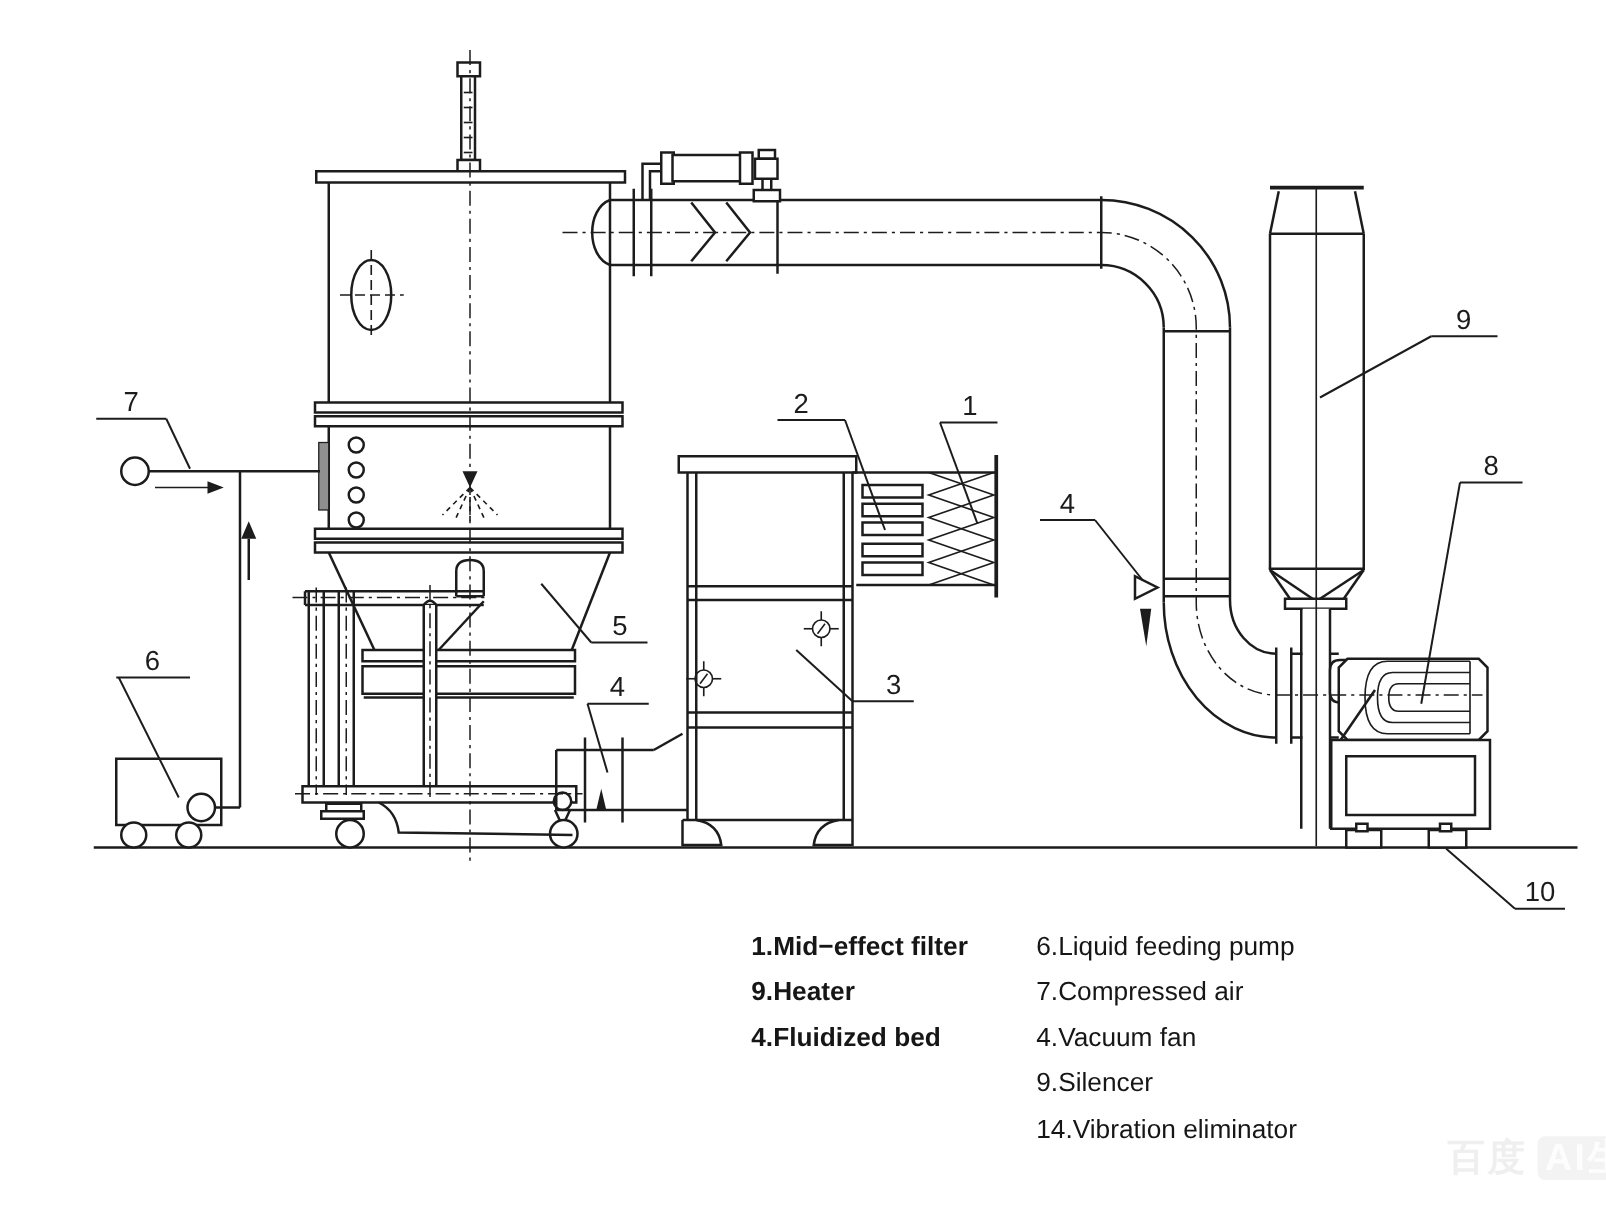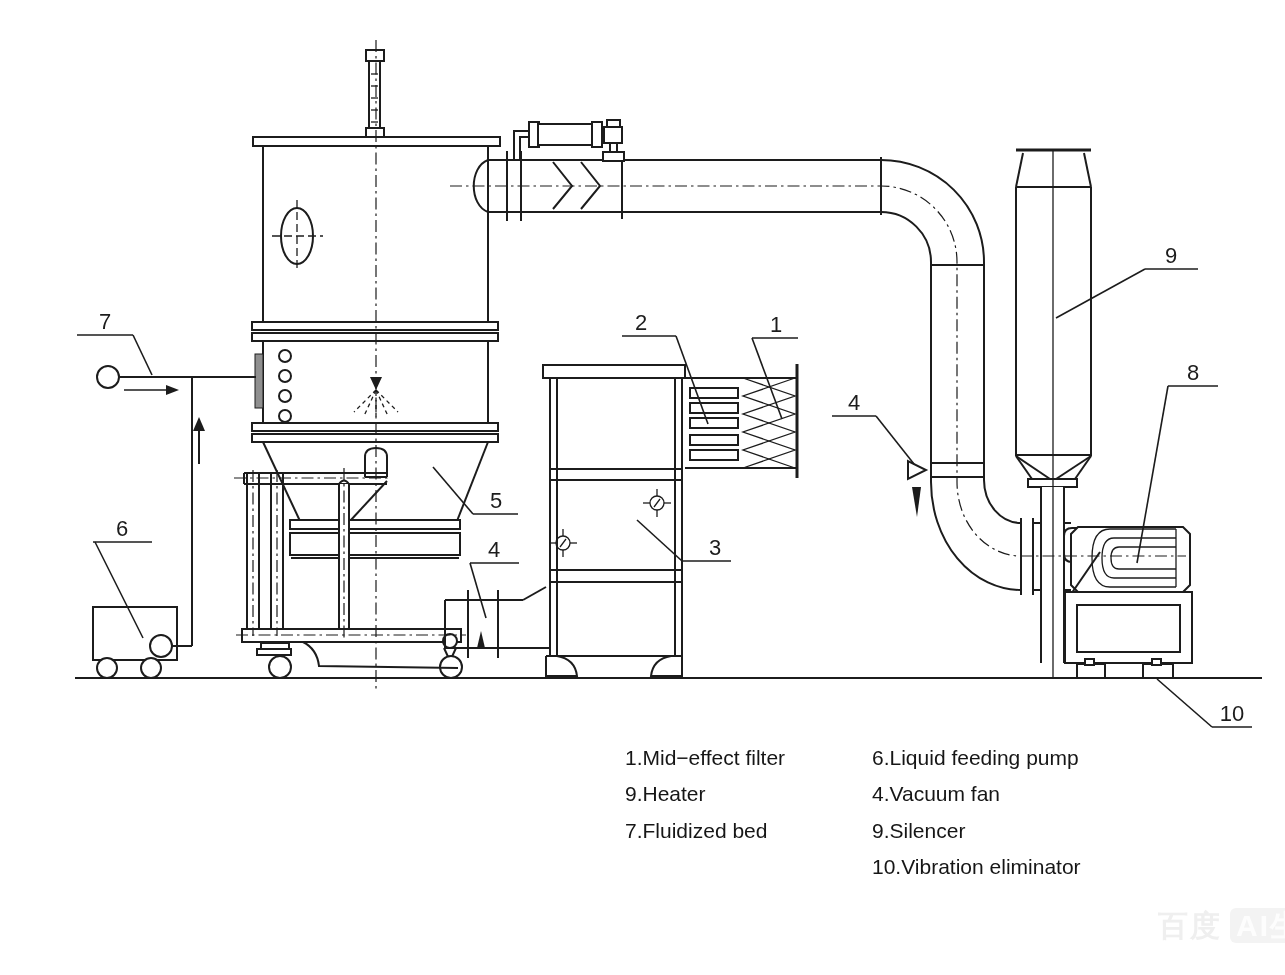--- a/index.html
+++ b/index.html
@@ -11,22 +11,22 @@
   .tn{stroke:#1c1c1c;stroke-width:1.3;fill:none;}
   .tk{stroke:#1c1c1c;stroke-width:3;fill:none;}
   .wf{fill:#ffffff;stroke:#1c1c1c;stroke-width:2;}
   .bk{fill:#1c1c1c;stroke:none;}
   .cl{stroke:#1c1c1c;stroke-width:1.2;fill:none;stroke-dasharray:12 4 2.5 4;}
   .dsh{stroke:#1c1c1c;stroke-width:1.3;fill:none;stroke-dasharray:4 3.5;}
   .ldr{stroke:#1c1c1c;stroke-width:1.6;fill:none;}
   text.callout{font-family:"Liberation Sans",sans-serif;font-size:22px;fill:#1c1c1c;text-anchor:middle;}
   #legend{position:absolute;left:0;top:0;width:100%;color:#161616;font-size:21px;}
   #legend .col{position:absolute;top:740px;line-height:36.4px;white-space:nowrap;}
-  #legend .c1{left:625px;}
-  #legend .c2{left:872px;}
+  #legend .c1{left:601px;font-weight:bold;}
+  #legend .c2{left:829px;}
   #watermark{position:absolute;left:1158px;top:906px;font-size:30px;font-weight:bold;
              color:#efefef;white-space:nowrap;letter-spacing:2px;}
   #watermark .badge{background:#f3f3f3;color:#fdfdfd;border-radius:6px;padding:1px 6px;margin-left:8px;}
 </style>
 </head>
 <body>
 
 <div id="stage">
 <svg width="1285" height="975" viewBox="0 0 1285 975">
 
@@ -321,26 +321,27 @@
       <line class="ldr" x1="1212" y1="727" x2="1252" y2="727"></line>
           <line class="ldr" x1="1212" y1="727" x2="1157" y2="679"></line>
     </g>
   </g>
 </svg>
 
 <div id="legend">
   <div class="col c1">
     <div>1.Mid−effect filter</div>
     <div>9.Heater</div>
-    <div>7.Fluidized bed</div>
+    <div>4.Fluidized bed</div>
   </div>
   <div class="col c2">
     <div>6.Liquid feeding pump</div>
+    <div>7.Compressed air</div>
     <div>4.Vacuum fan</div>
     <div>9.Silencer</div>
-    <div>10.Vibration eliminator</div>
+    <div>14.Vibration eliminator</div>
   </div>
 </div>
 
 <div id="watermark">
   <span>百度</span><span class="badge">AI生成</span>
 </div>
 </div>
 
 </body></html>

